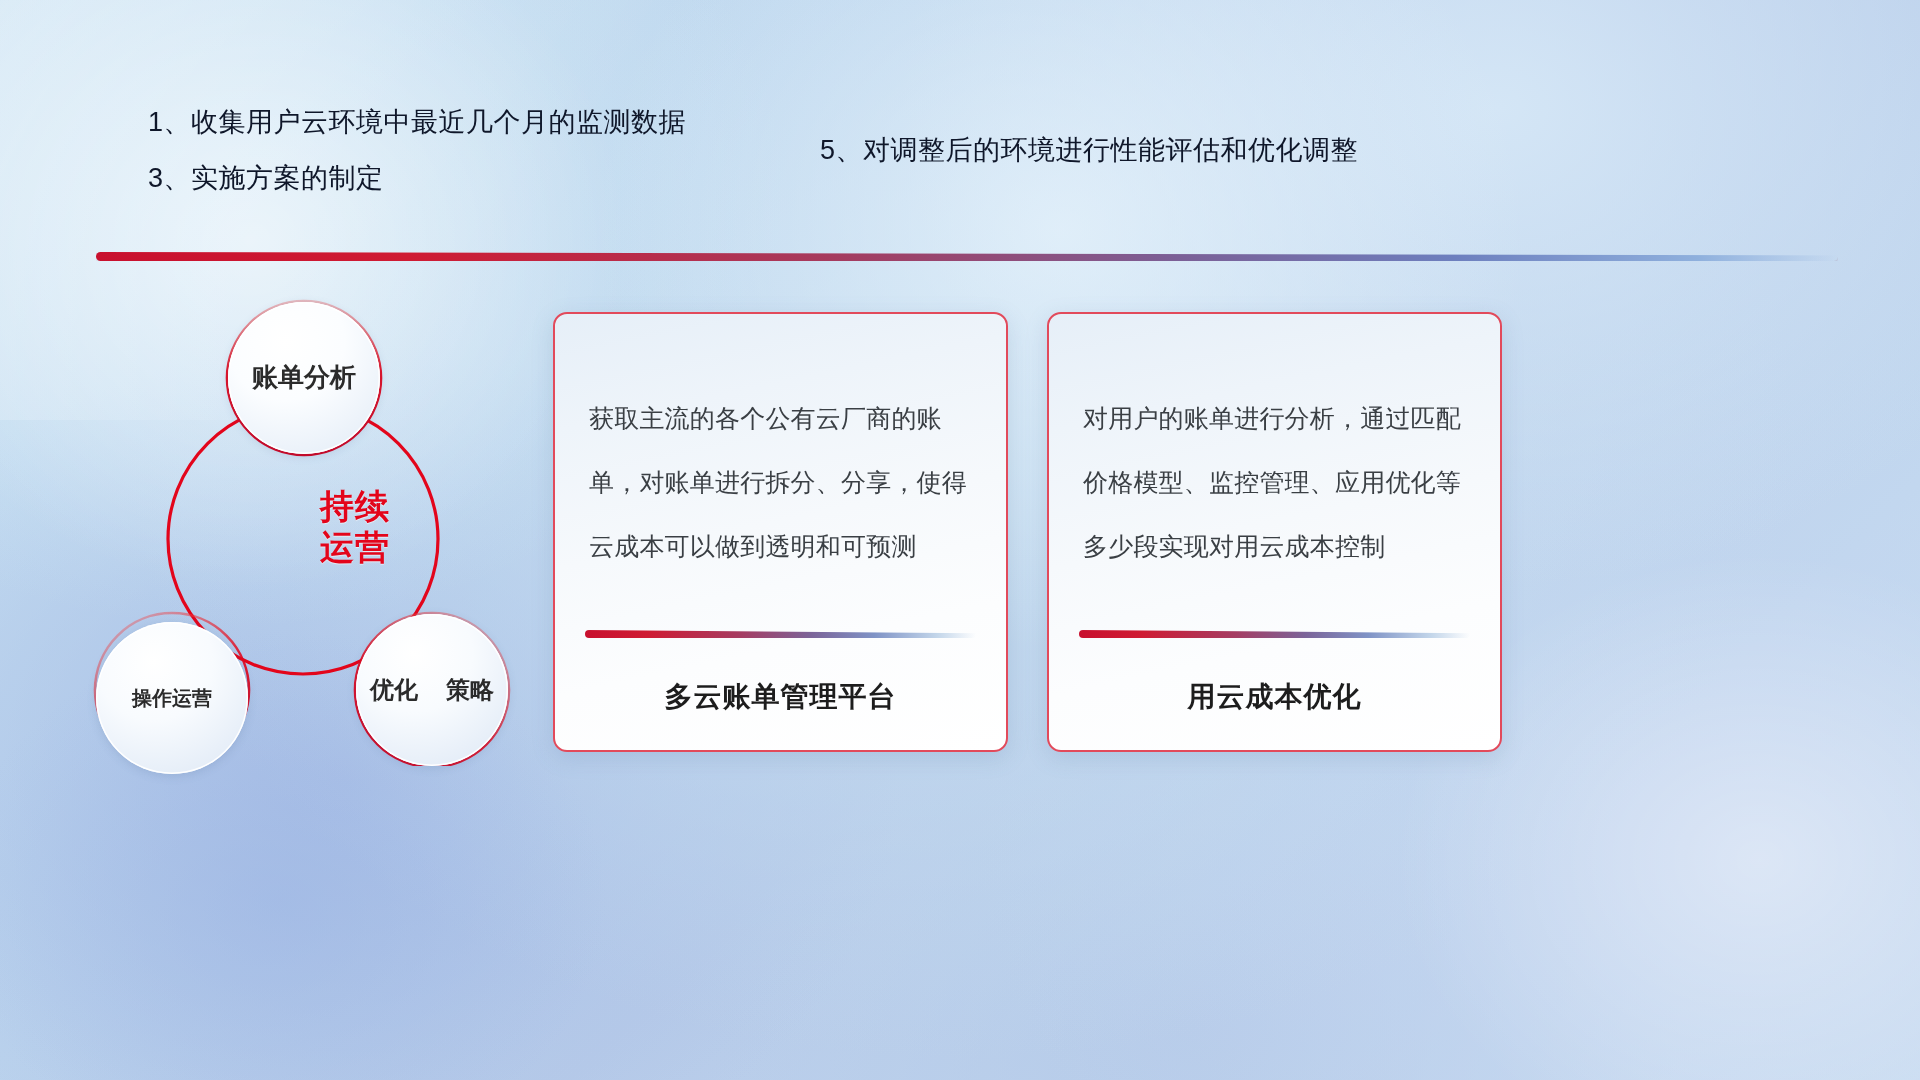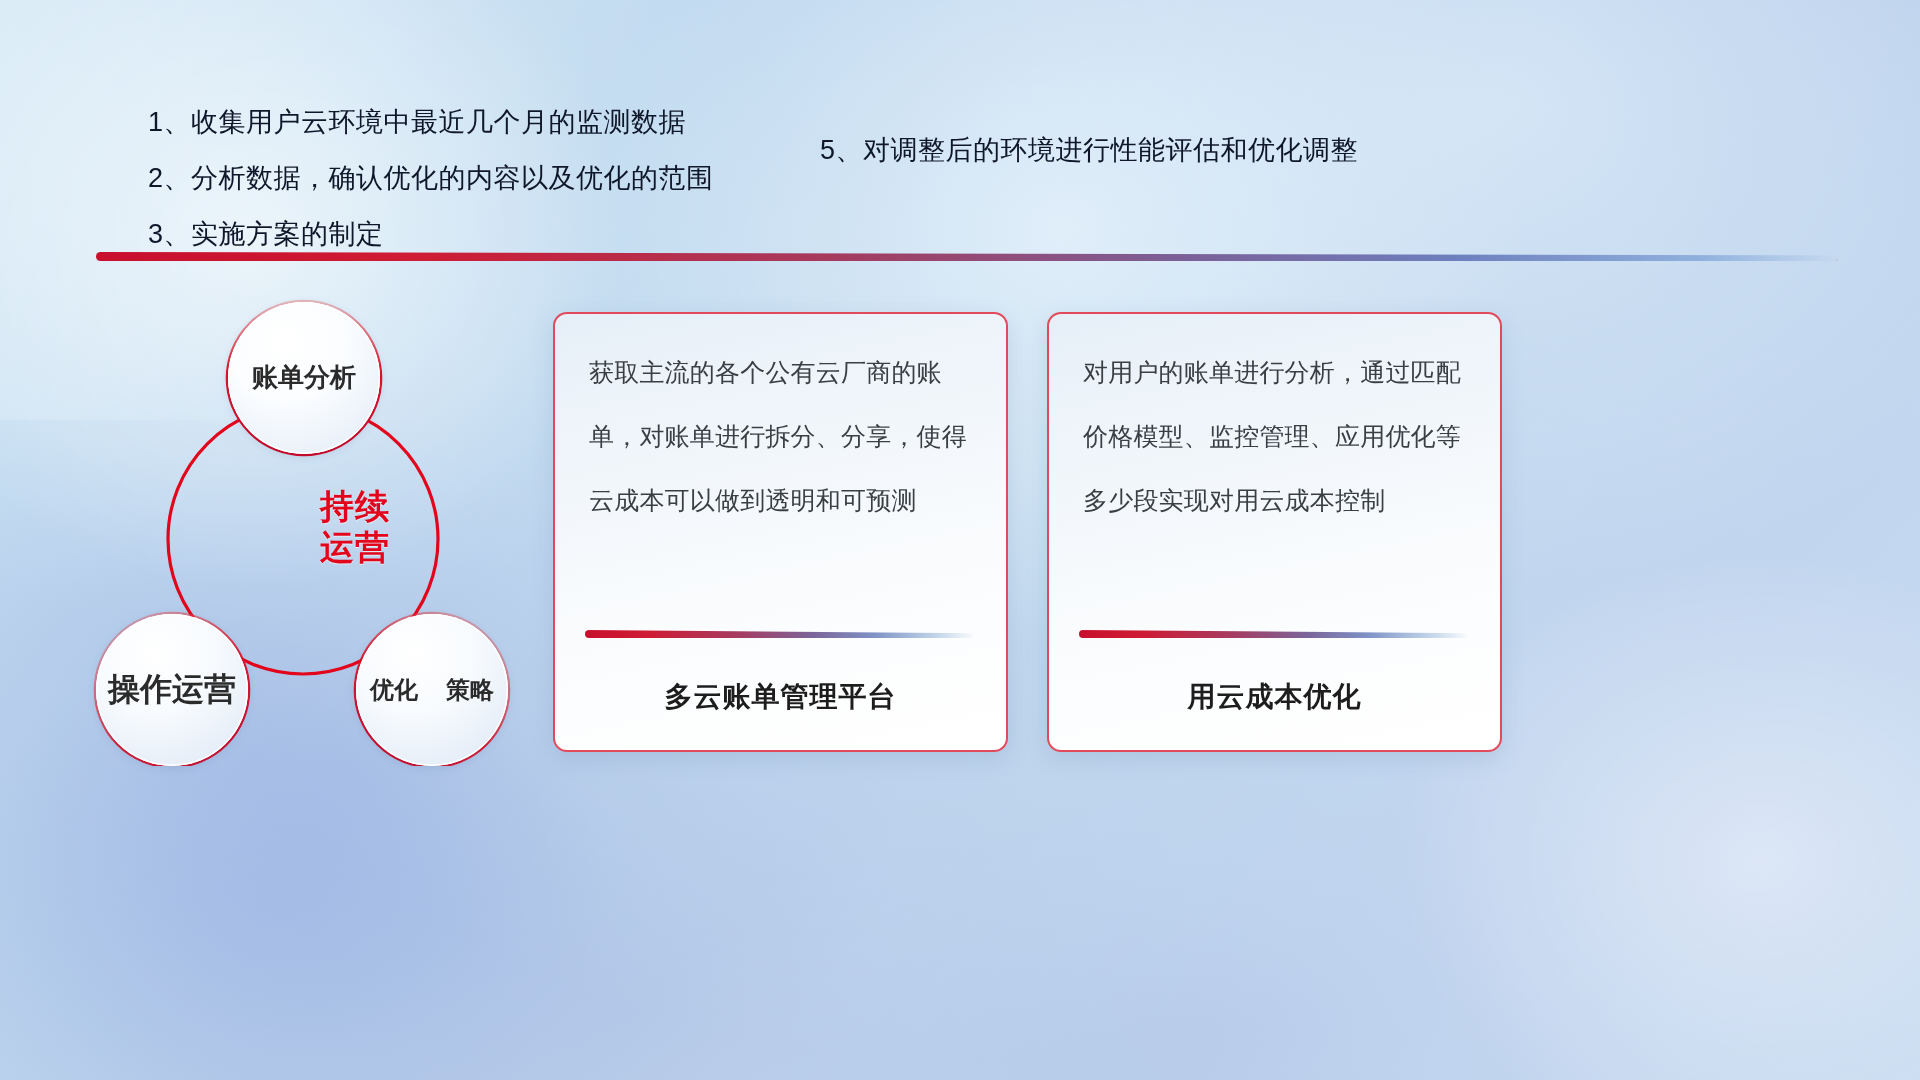--- a/index.html
+++ b/index.html
@@ -81,22 +81,22 @@
     line-height:1.22;
   }
   .bubble span { display:block; white-space:nowrap; }
   .bubble-top {
     left:138px; top:6px; width:152px; height:152px;
     font-size:26px;
     background:radial-gradient(circle at 38% 26%, #ffffff 0%, #fbfdff 40%, #eaf1f9 78%, #e2ebf6 100%);
     box-shadow:0 2px 10px rgba(80,110,150,0.20), inset 0 0 0 1.5px rgba(255,255,255,0.95);
   }
   .bubble-bl {
-    left:6px; top:318px; width:152px; height:152px;
-    font-size:32px;
+    left:6px; top:326px; width:152px; height:152px;
+    font-size:20px;
     background:radial-gradient(circle at 38% 26%, #ffffff 0%, #f8fbfe 40%, #e6eef8 78%, #dde8f5 100%);
     box-shadow:0 2px 10px rgba(80,110,150,0.20), inset 0 0 0 1.5px rgba(255,255,255,0.95);
     font-family:Liberation Serif, serif;
   }
   .bubble-br {
     left:266px; top:318px; width:152px; height:152px;
     font-size:24px;
     background:radial-gradient(circle at 38% 26%, #ffffff 0%, #f8fbfe 40%, #e6eef8 78%, #dde8f5 100%);
     box-shadow:0 2px 10px rgba(80,110,150,0.20), inset 0 0 0 1.5px rgba(255,255,255,0.95);
     gap:28px;
@@ -117,21 +117,21 @@
     border-radius:14px;
     border:2px solid #e24a5b;
     background:linear-gradient(168deg, #e6eff8 0%, #eef4fa 22%, #f6f9fc 48%, #fcfdfe 72%, #ffffff 100%);
     box-shadow:0 6px 22px rgba(90,120,160,0.18);
     overflow:hidden;
   }
   .card-1 { left:553px; top:312px; width:455px; height:440px; }
   .card-2 { left:1047px; top:312px; width:455px; height:440px; }
 
   .card-body {
-    padding:26px 34px 0 34px;
+    padding:72px 34px 0 34px;
     color:#3a3f44;
     font-size:25px;
     line-height:64px;
     letter-spacing:0.2px;
   }
   .card-rule {
     position:absolute; left:30px; bottom:112px; width:calc(100% - 60px); height:8px;
     border-radius:4px;
     background:linear-gradient(90deg, #c8102e 0%, #cf1b33 16%, #a53d63 40%, #7b6499 58%, #7f93c6 74%, #c3d6ea 90%, rgba(232,240,248,0) 100%);
     clip-path:polygon(0 0, 100% 40%, 100% 100%, 0 100%);
@@ -152,21 +152,20 @@
   <div class="bg-base"></div>
   <div class="bg-glow-1"></div>
   <div class="bg-glow-2"></div>
   <div class="bg-glow-3"></div>
   <div class="bg-glow-4"></div>
   <div class="bg-sweep"></div>
 </div>
 
 <div class="steps steps-left">
   <div class="step-line">1、收集用户云环境中最近几个月的监测数据</div>
-  <div class="step-line">2、分析数据，确认优化的内容以及优化的范围</div>
   <div class="step-line">3、实施方案的制定</div>
 </div>
 
 <div class="steps steps-right">
   <div class="step-line">5、对调整后的环境进行性能评估和优化调整</div>
 </div>
 
 <div class="red-divider"></div>
 
 <div class="venn">

